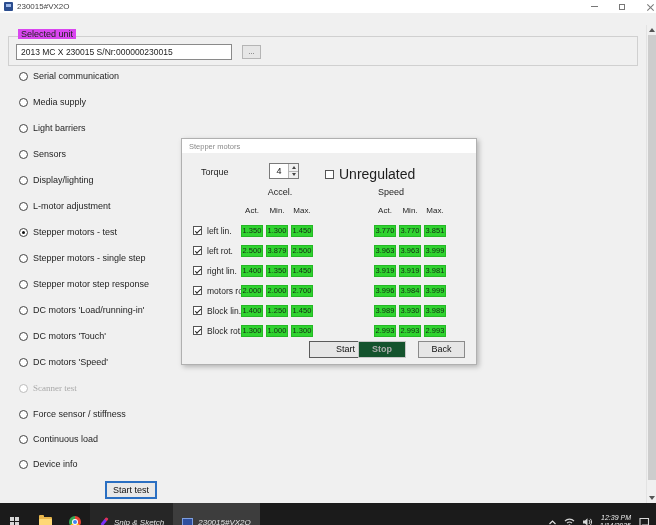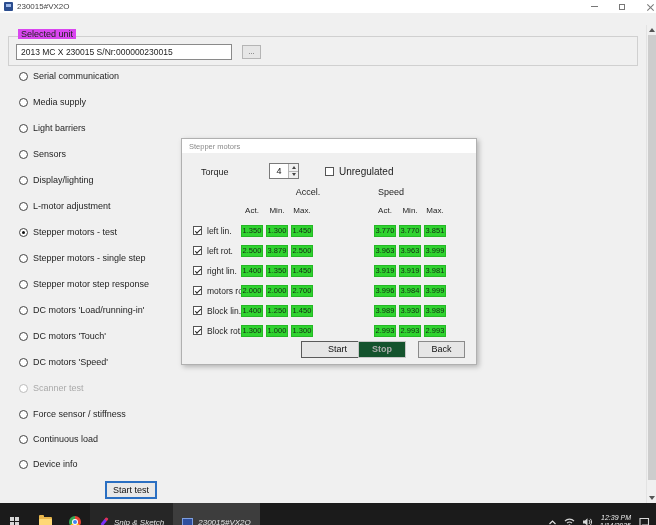--- a/index.html
+++ b/index.html
@@ -64,21 +64,21 @@
   .spin-btn { flex:1; background:#f0f0f0; display:flex; align-items:center; justify-content:center; }
   .spin-btn + .spin-btn { border-top:1px solid #b5b5b5; }
   .tri-up-s { width:0;height:0;border-left:2px solid transparent;border-right:2px solid transparent;border-bottom:3px solid #444; }
   .tri-down-s { width:0;height:0;border-left:2px solid transparent;border-right:2px solid transparent;border-top:3px solid #444; }
 
   .checkbox { width:9px; height:9px; background:#fff; border:1px solid #555; position:relative; flex:0 0 auto; }
   .checkbox.checked::after { content:""; position:absolute; left:1px; top:2px; width:5px; height:2px;
     border-left:1.5px solid #222; border-bottom:1.5px solid #222; transform:rotate(-45deg); }
 
   .unreg { position:absolute; left:143px; top:27px; display:flex; align-items:center; }
-  .unreg .dlg-check-label { margin-left:5px; font-size:10px; color:#1e1e1e; }
+  .unreg .dlg-check-label { margin-left:5px; font-size:14px; color:#1e1e1e; }
 
   .grp-header { position:absolute; top:48px; width:40px; text-align:center; font-size:9px; color:#1e1e1e; }
   .col-header { position:absolute; top:67px; width:22px; text-align:center; font-size:8px; color:#1e1e1e; }
 
   .srow { position:absolute; left:0; width:100%; height:12px; }
   .srow-check { position:absolute; left:11px; top:1px; display:flex; align-items:center; }
   .srow-label { position:absolute; left:25px; top:1px; font-size:8.5px; color:#1e1e1e; white-space:nowrap; }
   .vcell { position:absolute; top:0; width:22px; height:12px; background:var(--cell-green,#2fd32f);
     border:1px solid #25b825; font-size:7.5px; color:#142c14; text-align:center; line-height:10px; }
   .c0{left:59px;} .c1{left:84px;} .c2{left:109px;} .c3{left:192px;} .c4{left:217px;} .c5{left:242px;}
@@ -180,21 +180,21 @@
       <span class="radio-label">DC motors 'Load/running-in'</span>
     </div>
     <div class="radio-item" style="top:330px;">
       <span class="radio-circle"></span>
       <span class="radio-label">DC motors 'Touch'</span>
     </div>
     <div class="radio-item" style="top:356px;">
       <span class="radio-circle"></span>
       <span class="radio-label">DC motors 'Speed'</span>
     </div>
-    <div class="radio-item disabled" style="top:382px;">
+    <div class="radio-item disabled" style="top:382px;font-family:Liberation Serif, serif;">
       <span class="radio-circle"></span>
       <span class="radio-label">Scanner test</span>
     </div>
     <div class="radio-item" style="top:408px;">
       <span class="radio-circle"></span>
       <span class="radio-label">Force sensor / stiffness</span>
     </div>
     <div class="radio-item" style="top:433px;">
       <span class="radio-circle"></span>
       <span class="radio-label">Continuous load</span>
@@ -232,21 +232,21 @@
         <span class="spin-btn">
             <span class="tri-down-s"></span>
           </span>
       </span>
     </div>
     <div class="unreg">
       <span class="checkbox"></span>
       <span class="dlg-check-label">Unregulated</span>
     </div>
 
-    <span class="grp-header" style="left:78px;margin-left:28px;">Accel.</span>
+    <span class="grp-header" style="left:78px;">Accel.</span>
     <span class="grp-header" style="left:189px;">Speed</span>
 
     <span class="col-header h0">Act.</span>
     <span class="col-header h1">Min.</span>
     <span class="col-header h2">Max.</span>
     <span class="col-header h3">Act.</span>
     <span class="col-header h4">Min.</span>
     <span class="col-header h5">Max.</span>
 
     <div class="srow" style="top:86px;">
@@ -315,21 +315,21 @@
         </span>
       <span class="srow-label">Block rot.</span>
       <span class="vcell c0">1.300</span>
       <span class="vcell c1">1.000</span>
       <span class="vcell c2">1.300</span>
       <span class="vcell c3">2.993</span>
       <span class="vcell c4">2.993</span>
       <span class="vcell c5">2.993</span>
     </div>
 
-    <div class="dlg-btn primary" style="left:119px; width:73px;">Start</div>
+    <div class="dlg-btn primary" style="left:127px; width:73px;">Start</div>
     <div class="dlg-btn disabled" style="left:176px; width:48px;">Stop</div>
     <div class="dlg-btn" style="left:236px; width:47px;">Back</div>
   </div>
 
   <div class="taskbar">
     <div class="tb-btn">
       <span class="win-logo">
           <span></span>
           <span></span>
           <span></span>

